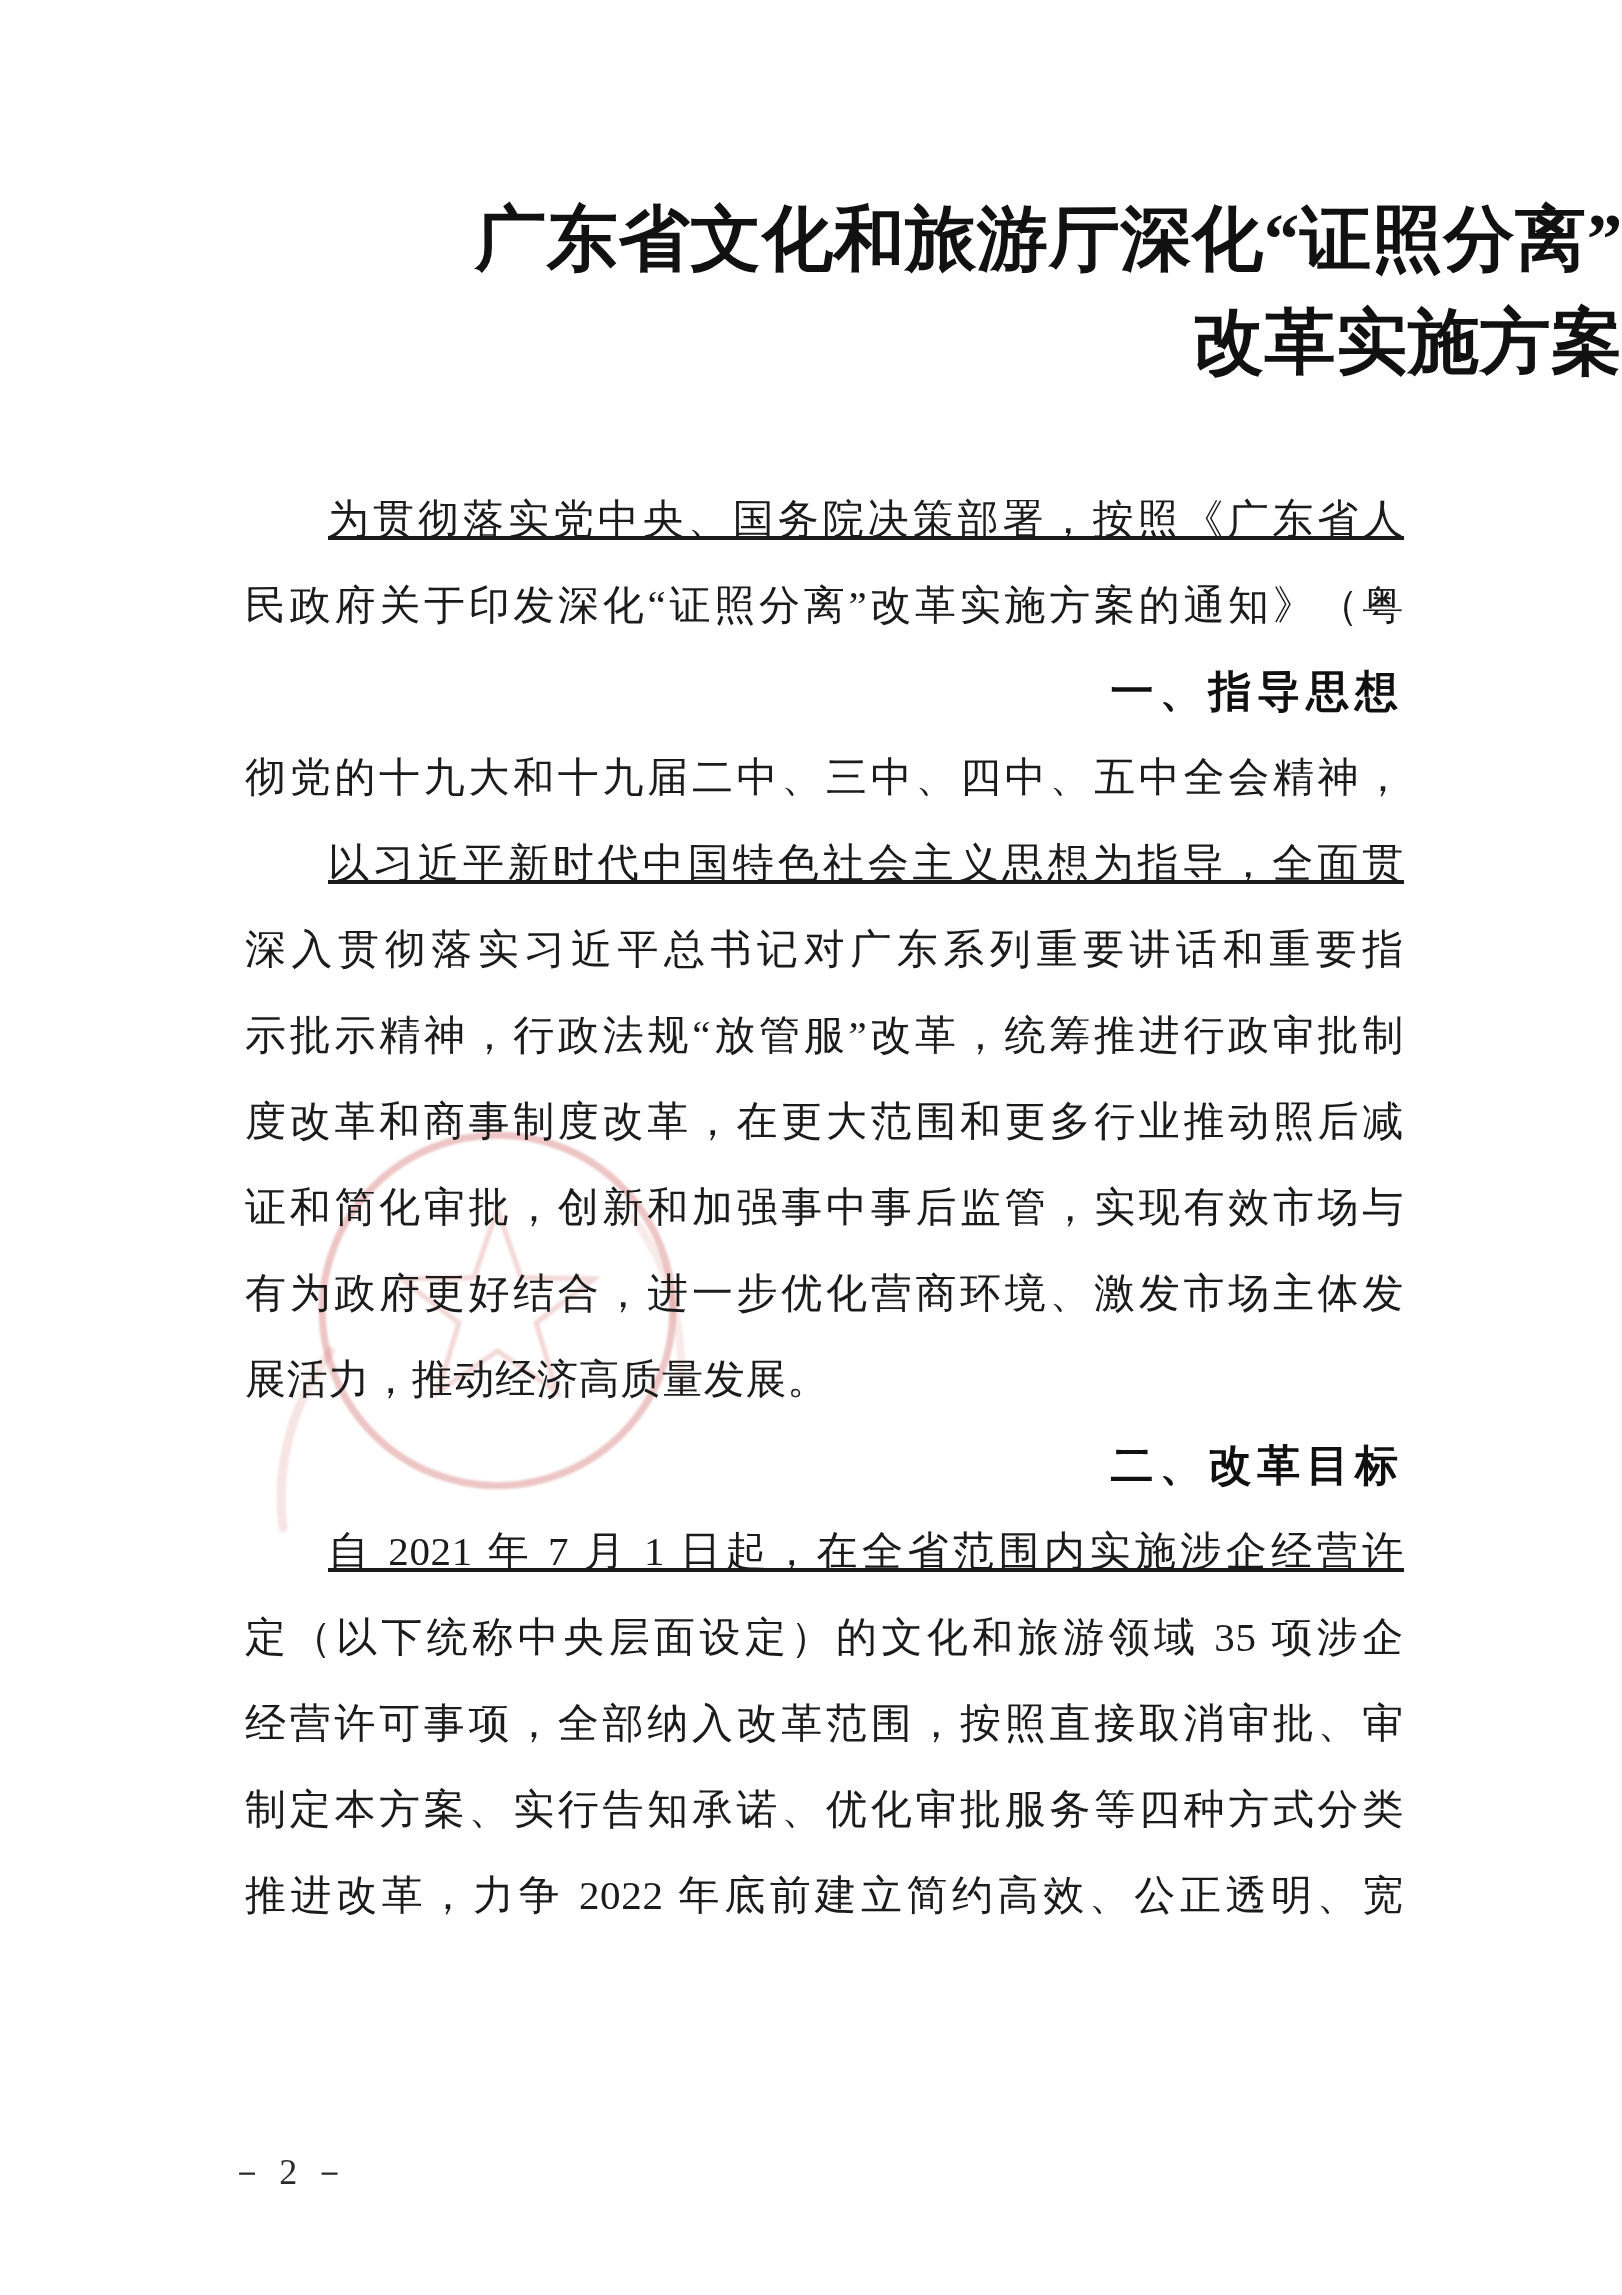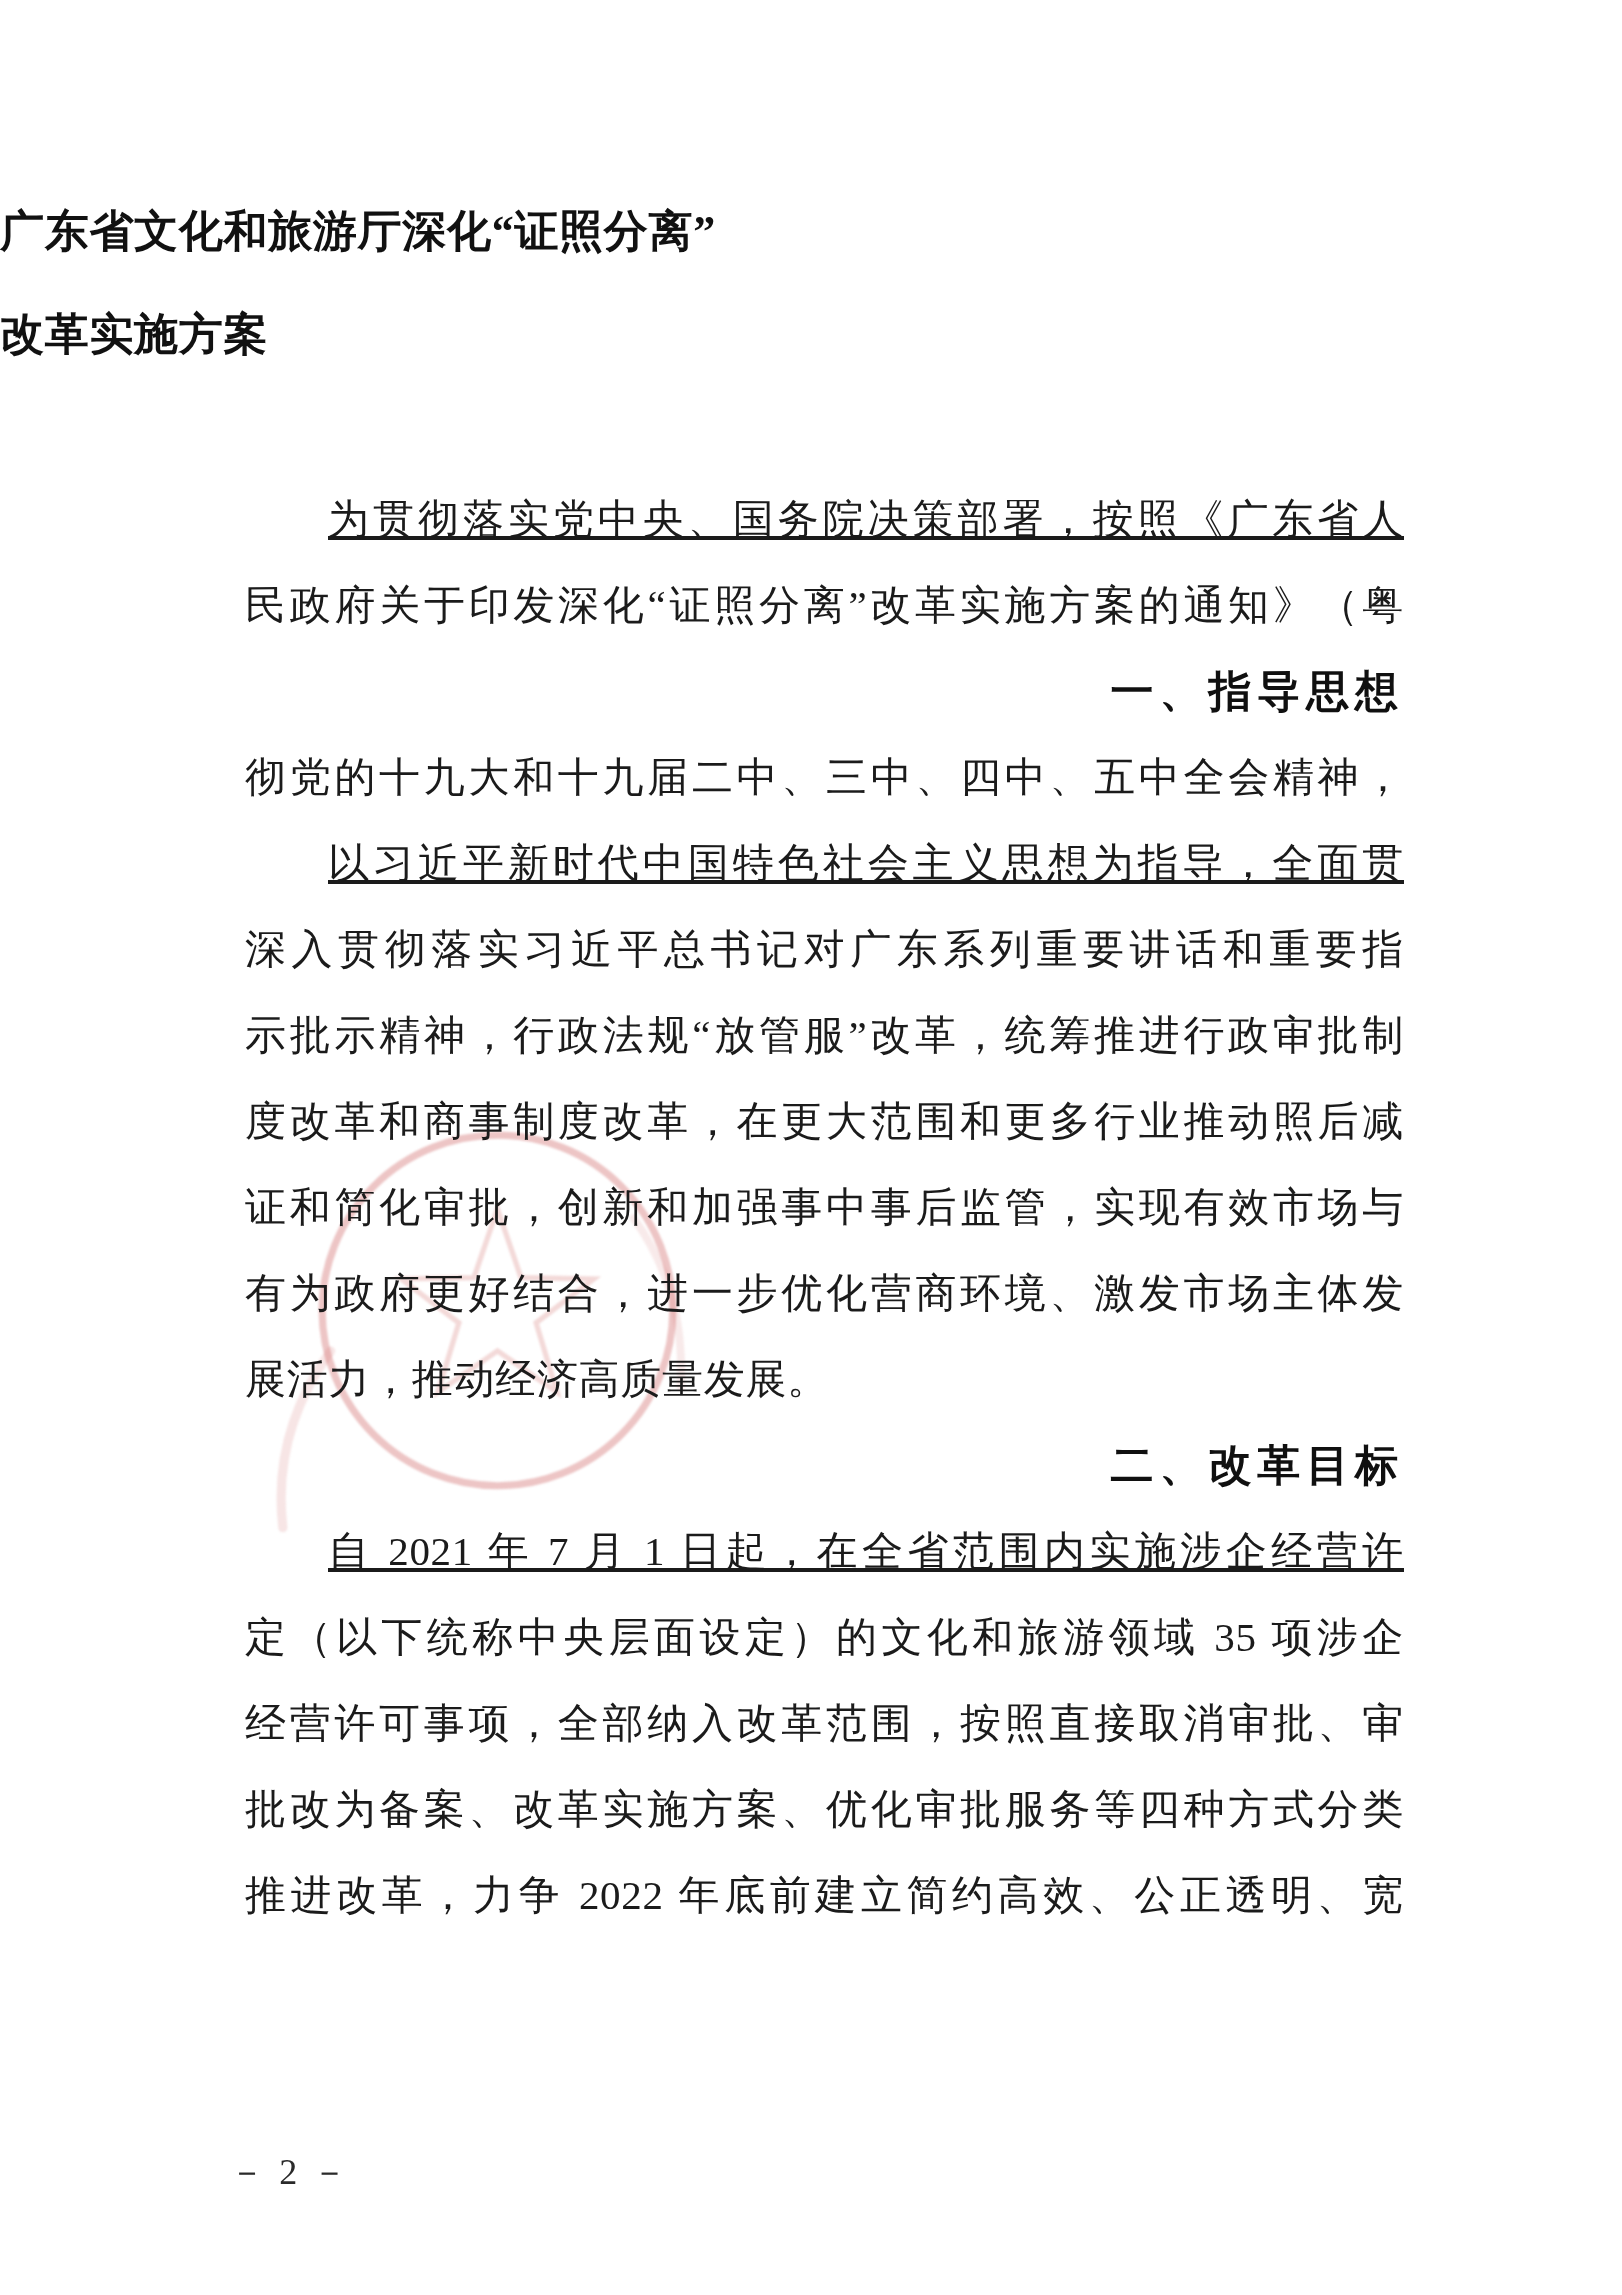--- a/index.html
+++ b/index.html
@@ -9,25 +9,25 @@
     height: 2295px;
     margin: 0 auto;
     background: #ffffff;
     overflow: hidden;
     color: #1b1b1b;
     font-family: "Liberation Serif", "DejaVu Serif", serif;
   }
   .title-block {
     position: absolute;
     left: 0;
-    top: 180px;
+    top: 188px;
     width: 1623px;
-    text-align: left;
+    text-align: right;
     font-weight: 700;
-    font-size: 44px;
+    font-size: 71px;
     line-height: 103px;
     letter-spacing: 0.7px;
     color: #111111;
   }
   .body-block {
     position: absolute;
     left: 245px;
     top: 476px;
     width: 1159px;
     font-size: 41px;
@@ -102,20 +102,20 @@
     <div class="line fill">度改革和商事制度改革，在更大范围和更多行业推动照后减</div>
     <div class="line fill">证和简化审批，创新和加强事中事后监管，实现有效市场与</div>
     <div class="line fill">有为政府更好结合，进一步优化营商环境、激发市场主体发</div>
     <div class="line">展活力，推动经济高质量发展。</div>
 
     <div class="line heading">二、改革目标</div>
 
     <div class="line fill first">自 2021 年 7 月 1 日起，在全省范围内实施涉企经营许</div>
     <div class="line fill">定（以下统称中央层面设定）的文化和旅游领域 35 项涉企</div>
     <div class="line fill">经营许可事项，全部纳入改革范围，按照直接取消审批、审</div>
-    <div class="line fill">批改为备案、改革实施方案、优化审批服务等四种方式分类</div>
+    <div class="line fill">制定本方案、实行告知承诺、优化审批服务等四种方式分类</div>
     <div class="line fill">推进改革，力争 2022 年底前建立简约高效、公正透明、宽</div>
   </div>
 
   <div class="footer">－ 2 －</div>
 
 </div>
 
 
 </body></html>

